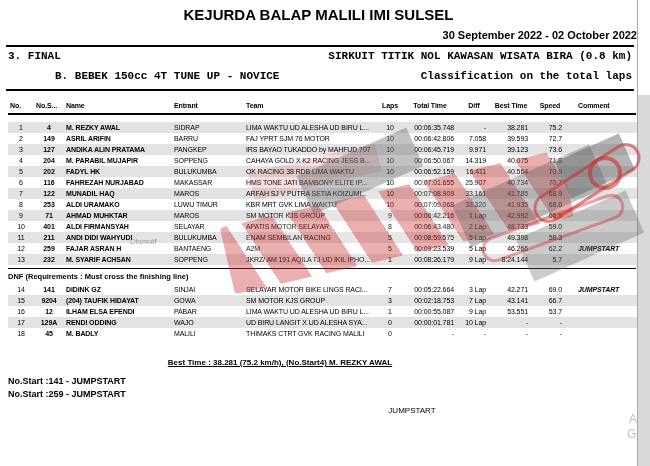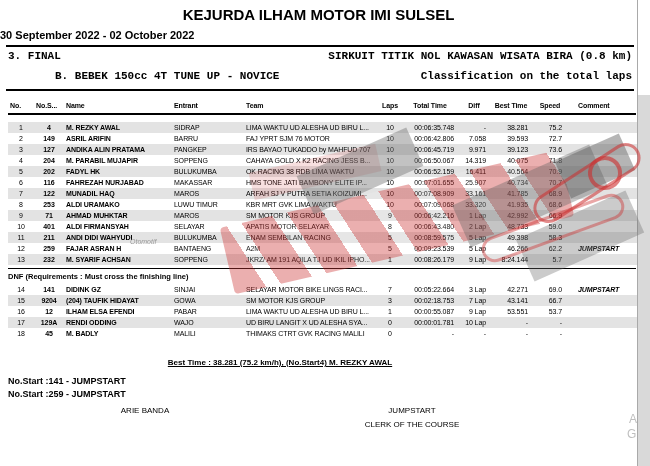--- a/index.html
+++ b/index.html
@@ -2,21 +2,21 @@
 <html><head>
 <meta charset="utf-8">
 <style>
   html,body{margin:0;padding:0;background:#fff;}
   body{width:650px;height:466px;position:relative;overflow:hidden;
        font-family:"Liberation Sans", sans-serif;color:#000;}
   .abs{position:absolute;}
 
   
   .title{top:6px;left:0;width:637px;text-align:center;font-size:15px;font-weight:bold;}
-  .daterange{top:29px;left:0;width:637px;text-align:left;font-size:11px;font-weight:bold;}
+  .daterange{top:29px;left:0;width:637px;text-align:right;font-size:11px;font-weight:bold;}
   .rule{left:6px;right:16px;height:2px;background:#000;}
   .rule1{top:45px;}
   .rule2{top:89px;}
   .meta{font-size:11px;font-weight:bold;white-space:nowrap;font-family:Liberation Mono, monospace;}
   .m-left{left:8px;}
   .m-right{right:18px;text-align:right;}
   .meta-row1{top:50px;}
   .meta-row2{top:70px;padding-left:47px;}
 
   
@@ -75,21 +75,21 @@
   .wm-gray3{left:560px;top:146px;width:70px;height:40px;transform:rotate(-24deg);background:rgba(90,90,90,0.45);}
   .wm-gray4{left:520px;top:213px;width:120px;height:46px;transform:rotate(-24deg);background:rgba(105,105,105,0.35);}
   .wm-swirl{left:588px;top:156px;width:34px;height:34px;border:4px solid rgba(205,45,45,0.6);border-radius:50%;transform:rotate(-30deg);box-sizing:border-box;}
   .wm-loop{left:526px;top:168px;width:122px;height:30px;border:3px solid rgba(205,45,45,0.55);border-radius:16px;transform:rotate(-33deg);box-sizing:border-box;}
   .wm-loop2{left:478px;top:215px;width:150px;height:26px;border:3px solid rgba(205,45,45,0.42);border-radius:14px;transform:rotate(-20deg);box-sizing:border-box;}
   .wm-small{left:130px;top:238px;font-size:7px;font-style:italic;color:#9a9a9a;}
 </style>
 </head>
 <body>
 
-<div class="abs title">KEJURDA ILHAM MOTOR IMI SULSEL</div>
+<div class="abs title">KEJURDA BALAP MALILI IMI SULSEL</div>
 <div class="abs daterange">30 September 2022 - 02 October 2022</div>
 <div class="abs rule rule1"></div>
 <div class="abs meta m-left meta-row1">3. FINAL</div>
 <div class="abs meta m-right meta-row1">SIRKUIT TITIK NOL KAWASAN WISATA BIRA (0.8 km)</div>
 <div class="abs meta m-left meta-row2">B. BEBEK 150cc 4T TUNE UP - NOVICE</div>
 <div class="abs meta m-right meta-row2">Classification on the total laps</div>
 <div class="abs rule rule2"></div>
 
 <div class="abs sheet trow head">
     <div class="cell c-no">No.</div>
@@ -345,25 +345,23 @@
       <div class="cell c-best">-</div>
       <div class="cell c-speed">-</div>
       <div class="cell c-comment"></div>
     </div>
   </div>
 
 <div class="abs besttime">Best Time : 38.281 (75.2 km/h), (No.Start4) M. REZKY AWAL</div>
 <div class="abs note note1">No.Start :141 - JUMPSTART</div>
 <div class="abs note note2">No.Start :259 - JUMPSTART</div>
 <div class="abs sig sig-left">
-  <span class="sig-name">ARIE BANDA</span>
 </div>
 <div class="abs sig sig-right">
   <span class="sig-name">JUMPSTART</span>
-  <span class="sig-role">CLERK OF THE COURSE</span>
 </div>
 
 <div>
   <div class="abs wm wm-band"></div>
   <div class="abs wm wm-band2"></div>
   <div class="abs wm wm-gray1"></div>
   <div class="abs wm wm-gray2"></div>
   <div class="abs wm wm-gray3"></div>
   <div class="abs wm wm-gray4"></div>
   <div class="abs wm wm-swirl"></div>

